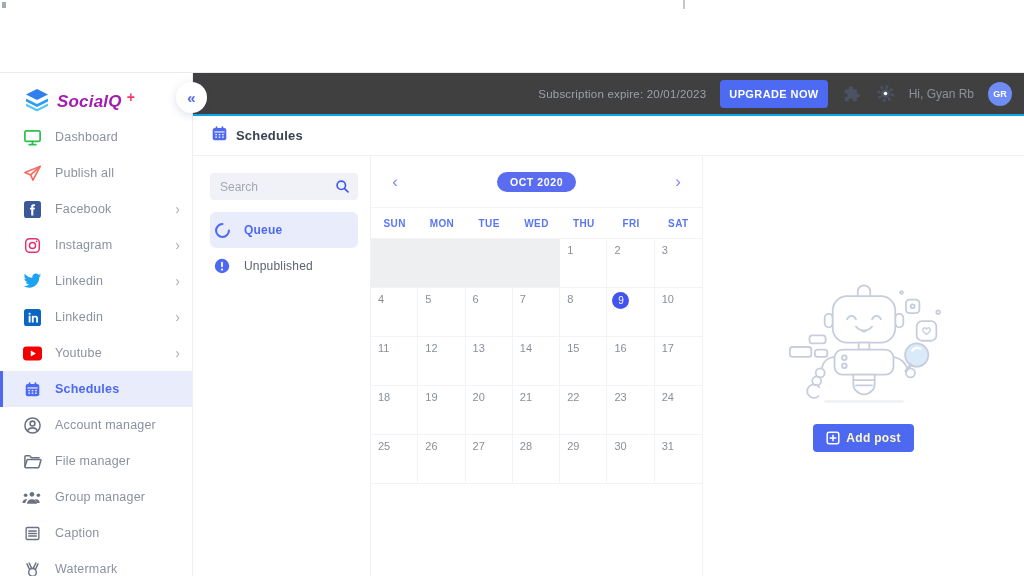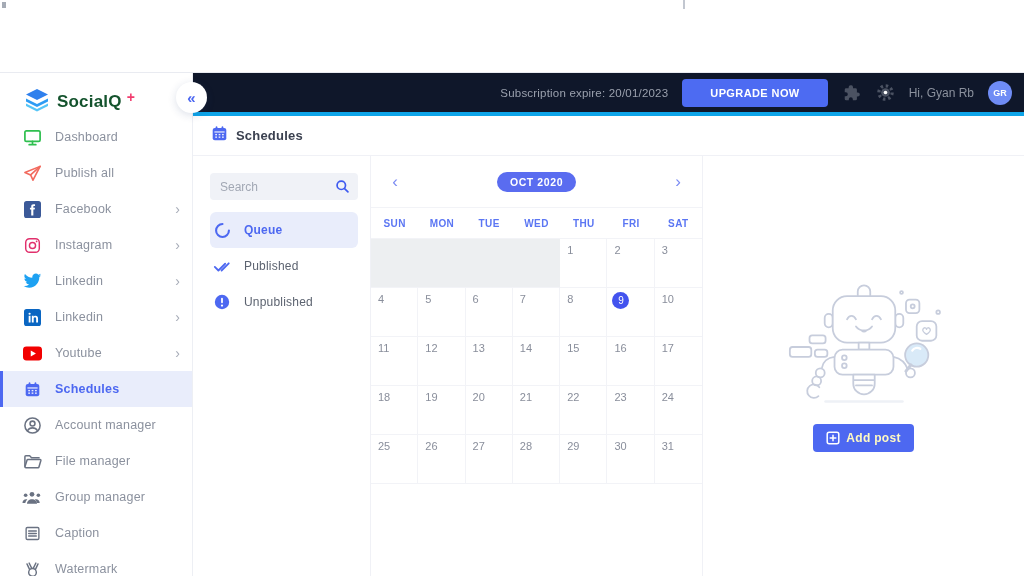--- a/index.html
+++ b/index.html
@@ -7,40 +7,40 @@
   body { position:relative; }
 
   .artifact-tl { position:absolute; left:2px; top:2px; width:4px; height:6px; background:#8f96a3; opacity:.8; }
   .artifact-tr { position:absolute; left:683px; top:0; width:2px; height:9px; background:#c2c7d0; }
 
   .app { position:absolute; left:0; top:72px; right:0; bottom:0; border-top:1px solid #e9ebf1; background:#fff; }
 
   
   .sidebar { position:absolute; left:0; top:0; bottom:0; width:193px; background:#fff; border-right:1px solid #edeff4; z-index:2; }
   .brand { display:flex; align-items:center; gap:7px; padding:13px 0 0 24px; height:45px; }
-  .brand-text { font-size:17px; font-weight:bold; color:#14532d; letter-spacing:.2px; }
+  .brand-text { font-size:17px; font-weight:bold; color:#a21caf; letter-spacing:.2px;font-style:italic; }
   .brand-plus { color:#f23b6d; font-size:14px; font-weight:bold; position:relative; top:-5px; left:-2px; }
   .nav { margin-top:1px; }
   .nav-item { display:flex; align-items:center; height:36px; padding-left:22px; gap:13px; cursor:pointer; position:relative; }
   .nav-item .icn { width:20px; display:flex; justify-content:center; align-items:center; flex:0 0 20px; }
   .nav-label { font-size:12.5px; color:#8b919e; letter-spacing:.2px; white-space:nowrap; }
   .nav-item.active { background:#e9edfb; border-left:3px solid #4d68f1; padding-left:19px; }
   .nav-item.active .nav-label { color:#4d68f1; font-weight:bold; }
   .chev { margin-left:auto; margin-right:12px; color:#a7acb8; font-size:14px; line-height:1; }
 
   .collapse-btn { position:absolute; left:176px; top:9px; width:31px; height:31px; border-radius:50%; background:#fff;
     box-shadow:0 2px 9px rgba(40,60,120,.16); display:flex; align-items:center; justify-content:center;
     color:#4d68f1; font-size:15px; font-weight:bold; z-index:5; cursor:pointer; }
 
   
-  .topbar { position:absolute; left:193px; right:0; top:0; height:43px; border-bottom:4px solid #0ea5e9;
-    display:flex; align-items:center; justify-content:flex-end; padding-right:12px; gap:14px; background:#0f172a; }
+  .topbar { position:absolute; left:193px; right:0; top:0; height:43px; border-bottom:2px solid #0ea5e9;
+    display:flex; align-items:center; justify-content:flex-end; padding-right:12px; gap:14px; background:#404040; }
   .sub-text { font-size:11.5px; color:#9aa0ad; letter-spacing:.2px; }
   .upgrade-btn { background:#4d6bf2; color:#fff; font-size:11px; font-weight:bold; letter-spacing:.4px;
-    border:none; border-radius:4px; padding:8px 28px; cursor:pointer; }
+    border:none; border-radius:4px; padding:8px 9px; cursor:pointer; }
   .tb-icon { display:flex; align-items:center; cursor:pointer; }
   .greeting { font-size:12px; color:#8b919d; }
   .avatar { width:24px; height:24px; border-radius:50%; background:#6f8cf5; color:#fff; font-size:9px; font-weight:bold;
     display:flex; align-items:center; justify-content:center; cursor:pointer; }
 
   
   .titlebar { position:absolute; left:193px; right:0; top:43px; height:40px; border-bottom:1px solid #f0f1f6;
     display:flex; align-items:center; gap:8px; padding-left:18px; background:#fff; }
   .page-title { font-size:13px; font-weight:bold; color:#3b4150; letter-spacing:.2px; }
 
@@ -298,29 +298,20 @@
         </span>
       </div>
       <div id="filter-list">
           <div class="filter-item active">
             <span class="icn">
               <svg width="17" height="17" viewBox="0 0 18 18" fill="none" stroke="#4d68f1" stroke-width="2.2" stroke-linecap="round">
                 <path d="M9 2.2a6.8 6.8 0 1 0 6.8 6.8"></path>
               </svg>
             </span>
             <span class="filter-label">Queue</span>
-          </div>
-          <div class="filter-item">
-            <span class="icn">
-              <svg width="18" height="14" viewBox="0 0 20 15" fill="none" stroke="#4d68f1" stroke-width="2" stroke-linecap="round" stroke-linejoin="round">
-                <path d="m2 8.5 4 4L13.5 5"></path>
-                <path d="m9.5 12.5 8-8"></path>
-              </svg>
-            </span>
-            <span class="filter-label">Published</span>
           </div>
           <div class="filter-item">
             <span class="icn">
               <svg width="16" height="16" viewBox="0 0 16 16">
                 <circle cx="8" cy="8" r="7.2" fill="#4d68f1"></circle>
                 <rect x="7.1" y="3.8" width="1.8" height="5.4" rx=".9" fill="#fff"></rect>
                 <circle cx="8" cy="11.6" r="1.1" fill="#fff"></circle>
               </svg>
             </span>
             <span class="filter-label">Unpublished</span>

